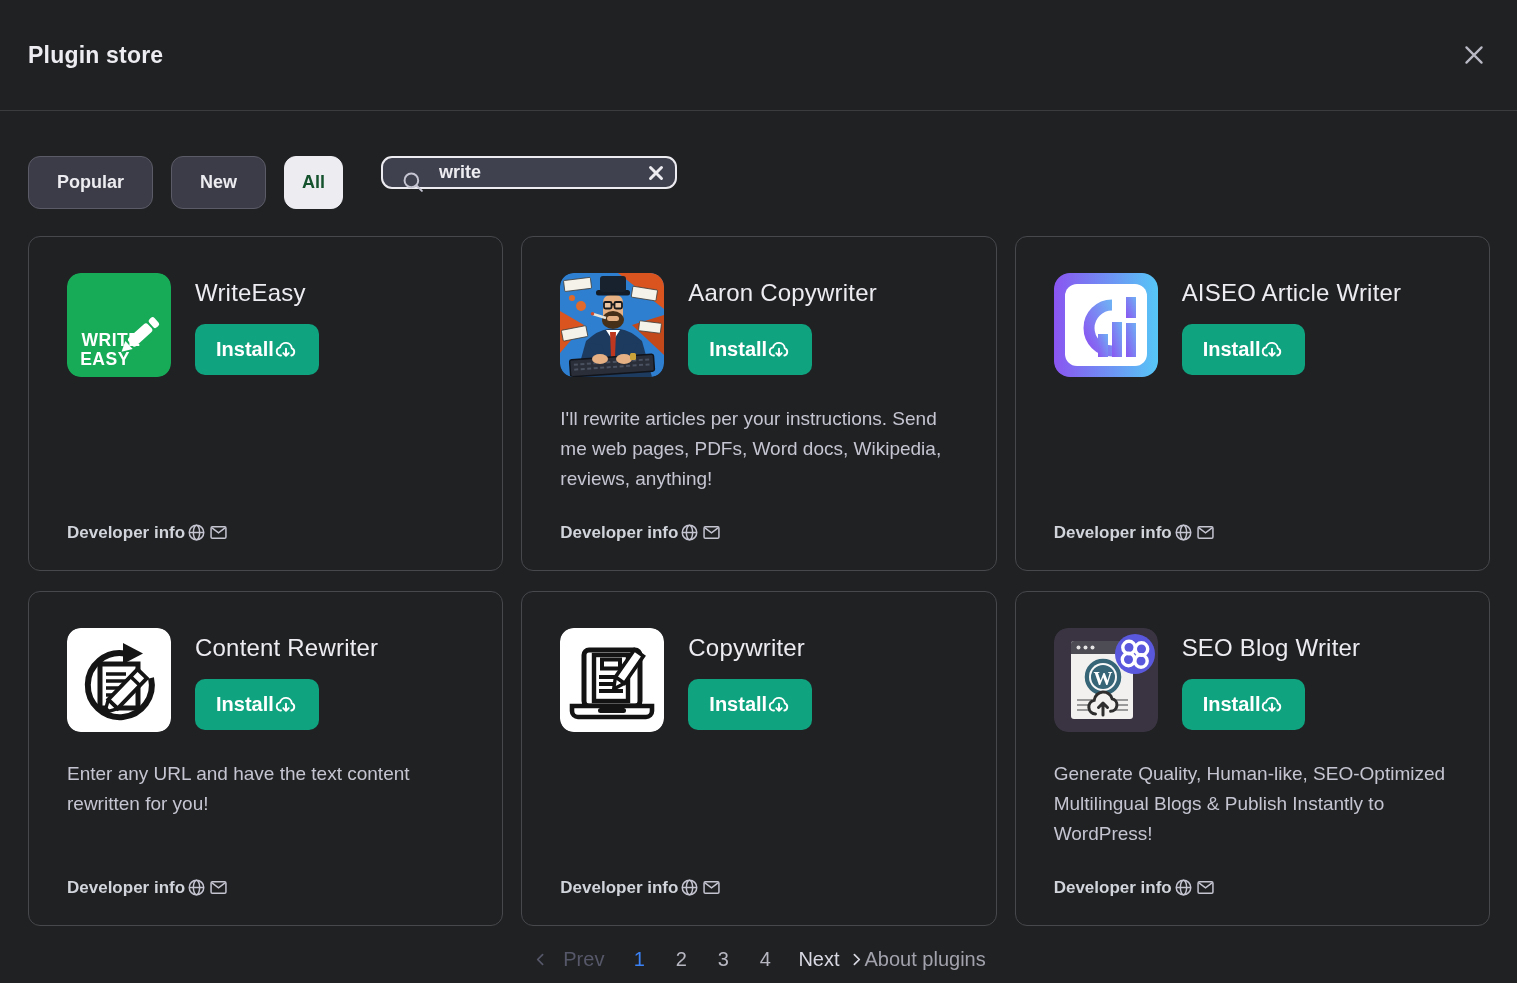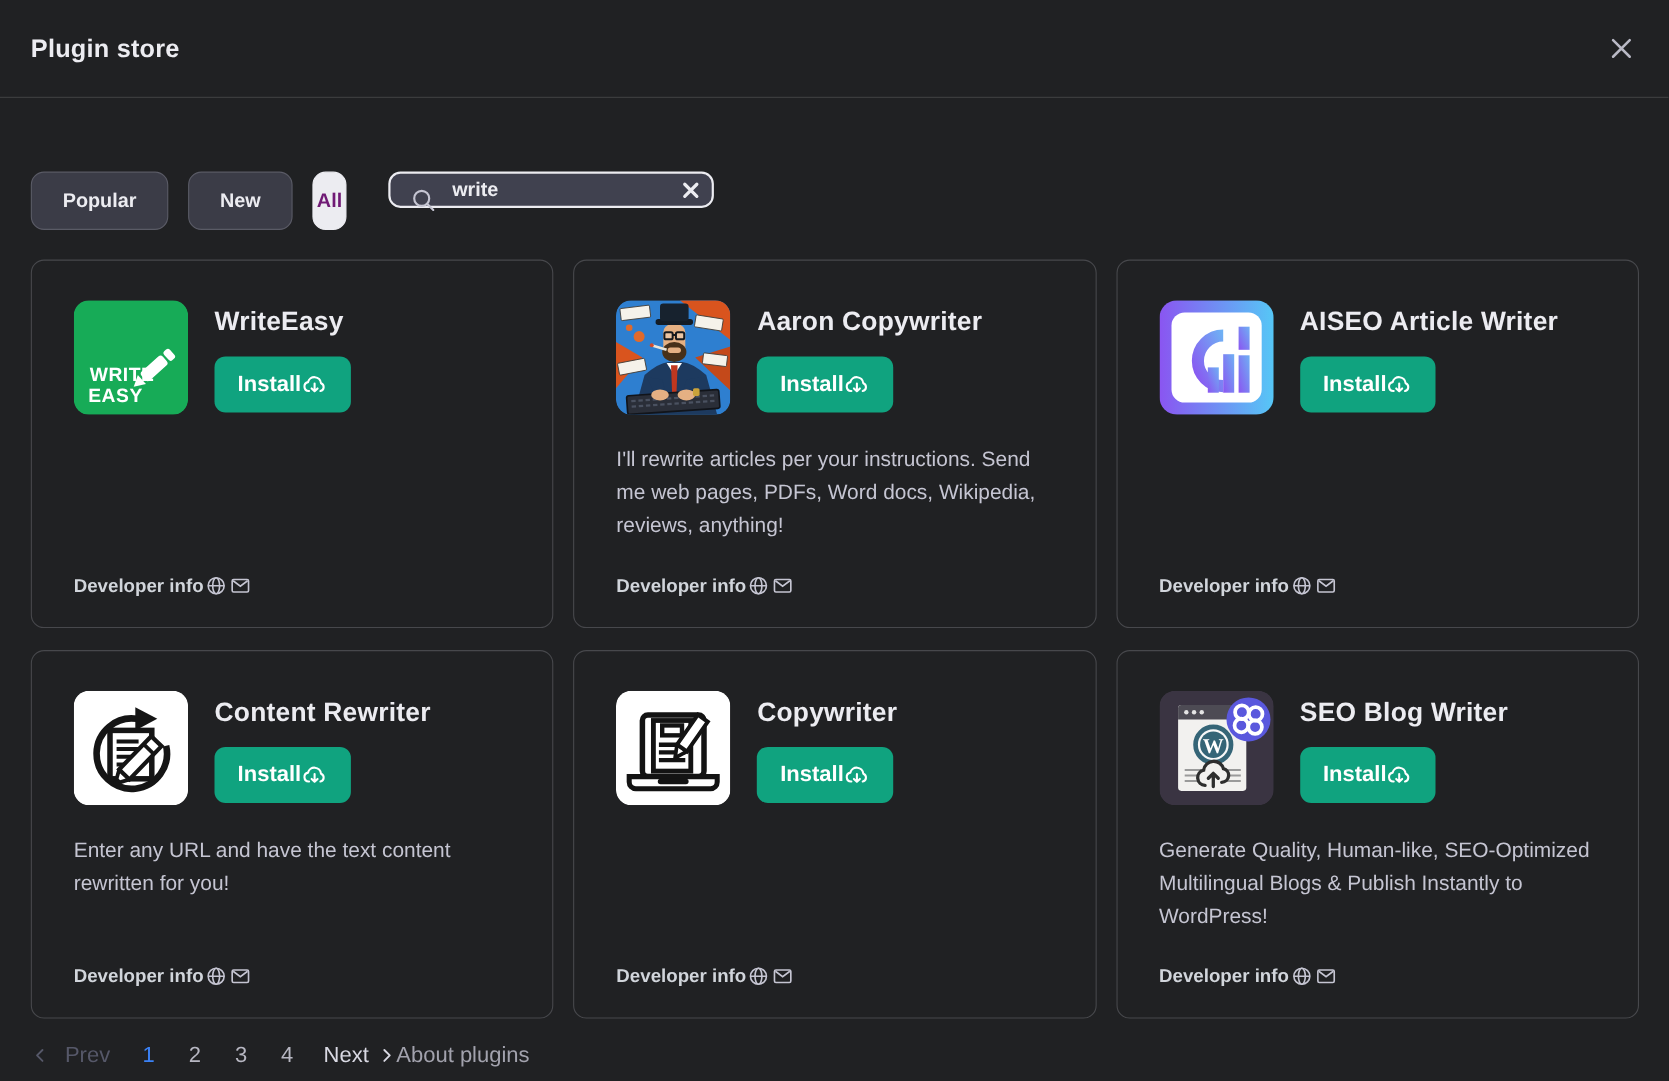--- a/index.html
+++ b/index.html
@@ -1,48 +1,48 @@
 <!DOCTYPE html>
 <html><head>
 <meta charset="utf-8">
 <style>
   * { margin:0; padding:0; box-sizing:border-box; }
   html,body { width:1517px; height:983px; overflow:hidden; }
   body { background:#202123; font-family:"Liberation Sans", sans-serif; color:#ececf1; position:relative; }
 
   
-  .hdr { height:89px; border-bottom:1px solid rgba(255,255,255,0.12); display:flex; align-items:center; padding:0 29px 0 28px; justify-content:space-between; }
+  .hdr { height:111px; border-bottom:1px solid rgba(255,255,255,0.12); display:flex; align-items:center; padding:0 29px 0 28px; justify-content:space-between; }
   .hdr-title { font-size:23px; font-weight:bold; letter-spacing:.2px; color:#ececf1; }
   .close-btn { background:none; border:none; cursor:pointer; width:28px; height:28px; display:flex; align-items:center; justify-content:center; }
 
   
   .toolbar { position:absolute; top:156px; left:28px; display:flex; align-items:flex-start; }
   .filter-btn { height:53px; border-radius:12px; background:#3b3c47; border:1px solid #5a5b66; color:#ececf1; font-family:inherit; font-size:18px; font-weight:bold; padding:0 28px; margin-right:18px; cursor:pointer; }
-  .filter-btn.active { background:#ececf1; border-color:#ececf1; color:#701a75; padding:0 3px; }
+  .filter-btn.active { background:#ececf1; border-color:#ececf1; color:#14532d; padding:0 17px; }
   .searchbox { position:relative; width:296px; height:33px; margin-left:20px; background:#40414f; border:2px solid #ececf1; border-radius:11px; }
   .searchbox .mag { position:absolute; left:17px; top:11px; pointer-events:none; }
   .searchbox input { position:absolute; left:56px; top:1px; width:190px; height:27px; background:transparent; border:none; outline:none; color:#ececf1; font-family:inherit; font-size:18px; font-weight:bold; }
   .searchbox .clear { position:absolute; right:8px; top:4px; width:22px; height:22px; background:none; border:none; cursor:pointer; padding:0; }
 
   
   .grid { position:absolute; top:236px; left:28px; width:1462px; display:grid; grid-template-columns:repeat(3,1fr); column-gap:18px; row-gap:20px; }
   .card { height:335px; border:1px solid #47484c; border-radius:12px; padding:36px 36px 0 38px; position:relative; background:#202123; }
   .card-top { display:flex; }
   .plugin-icon { width:104px; height:104px; flex:0 0 104px; border-radius:14px; overflow:hidden; }
   .plugin-icon svg { display:block; }
   .card-head { margin-left:24px; padding-top:6px; }
-  .plugin-title { font-size:24px; font-weight:700; color:#ececf1; letter-spacing:.2px; }
+  .plugin-title { font-size:24px; font-weight:400; color:#ececf1; letter-spacing:.2px; }
   .install-btn { margin-top:17px; height:51px; padding:0 21px; border:none; border-radius:10px; background:#10a37f; color:#fff; font-family:inherit; font-size:20px; font-weight:bold; display:flex; align-items:center; cursor:pointer; }
   .plugin-desc { margin-top:27px; font-size:19px; line-height:30px; color:#c5c5d2; max-width:405px; }
   .dev-row { position:absolute; left:38px; bottom:27px; display:flex; align-items:center; gap:1px; }
   .dev-label { font-size:17px; font-weight:600; color:#d1d5db; }
   .dev-ic { display:flex; align-items:center; cursor:pointer; }
 
   
-  .footer { position:absolute; left:28px; right:27px; bottom:0; height:48px; display:flex; align-items:center; justify-content:flex-start; }
+  .footer { position:absolute; left:28px; right:27px; bottom:0; height:48px; display:flex; align-items:center; justify-content:center; }
   .pager { display:flex; align-items:center; font-size:20px; }
   .pager .prev { display:flex; align-items:center; gap:8px; color:#565869; margin-left:14px; cursor:default; }
   .pager .page { width:14px; text-align:center; margin-left:28px; color:#b7b7c2; cursor:pointer; font-weight:500; }
   .pager .page.current { color:#3b82f6; }
   .pager .next { display:flex; align-items:center; gap:8px; color:#d9d9e3; margin-left:26px; cursor:pointer; font-weight:500; }
   .about { font-size:20px; font-weight:500; color:#a2a2ad; cursor:pointer; }
 </style>
 </head>
 <body>
 

